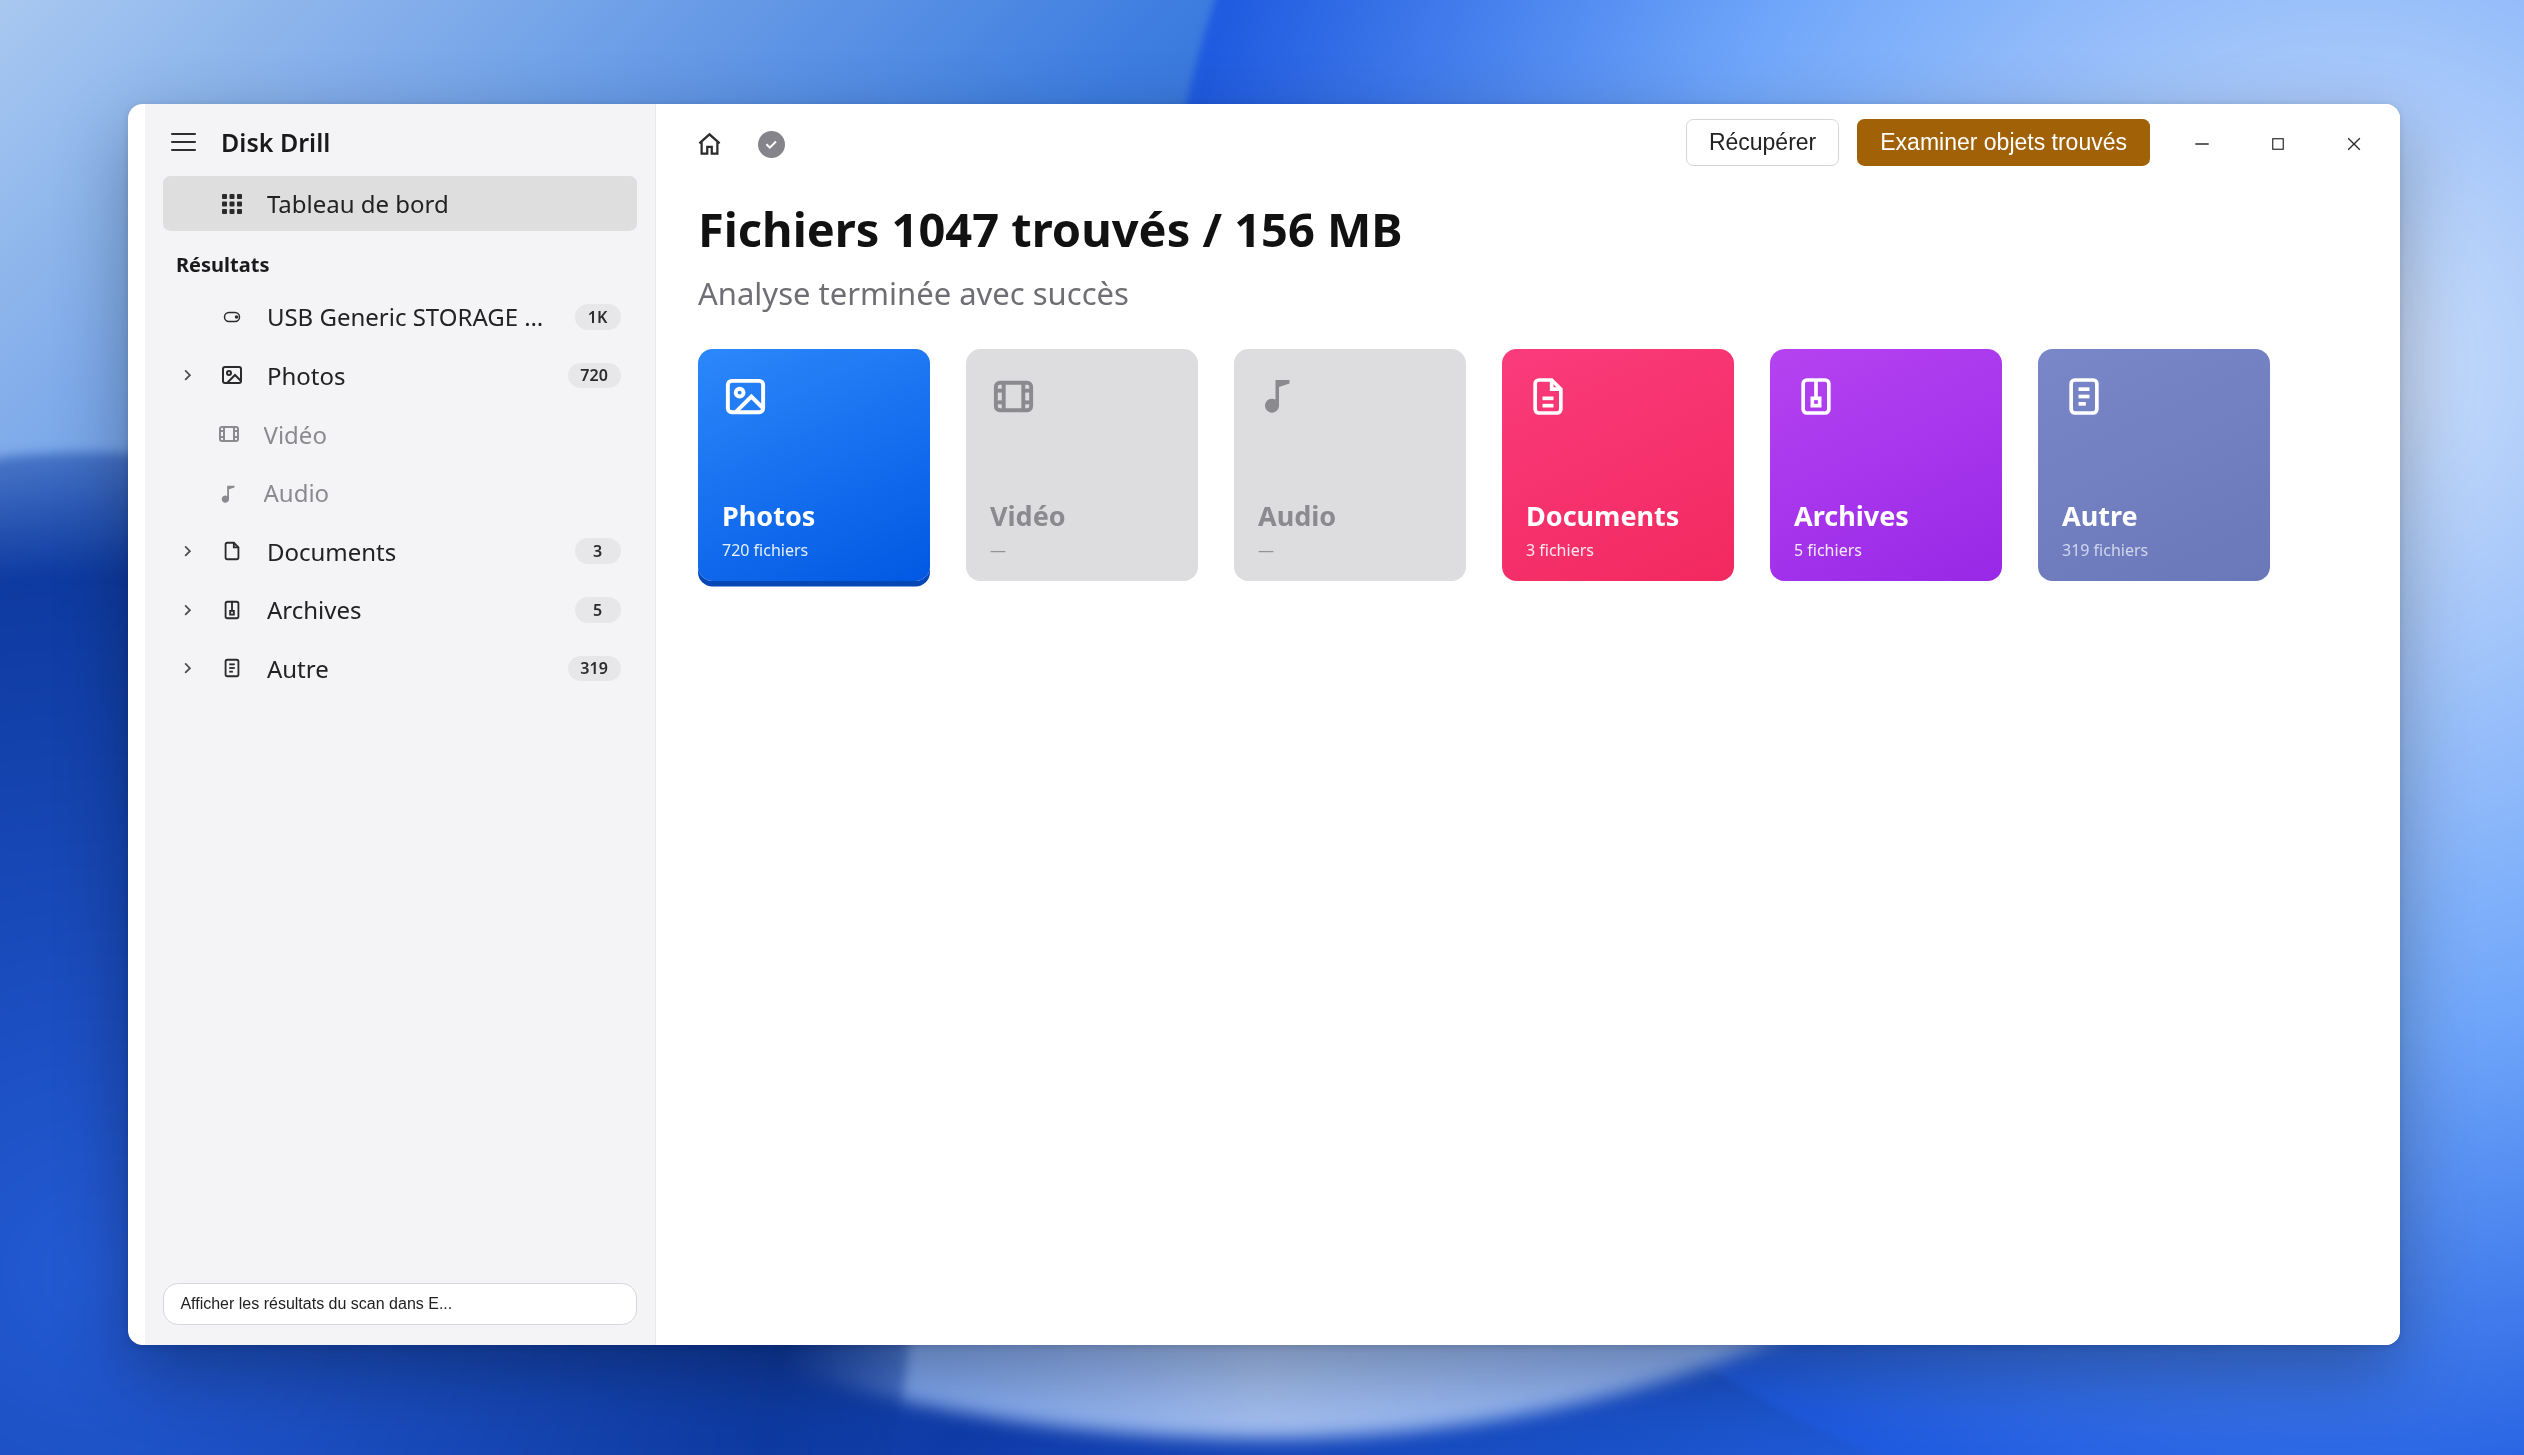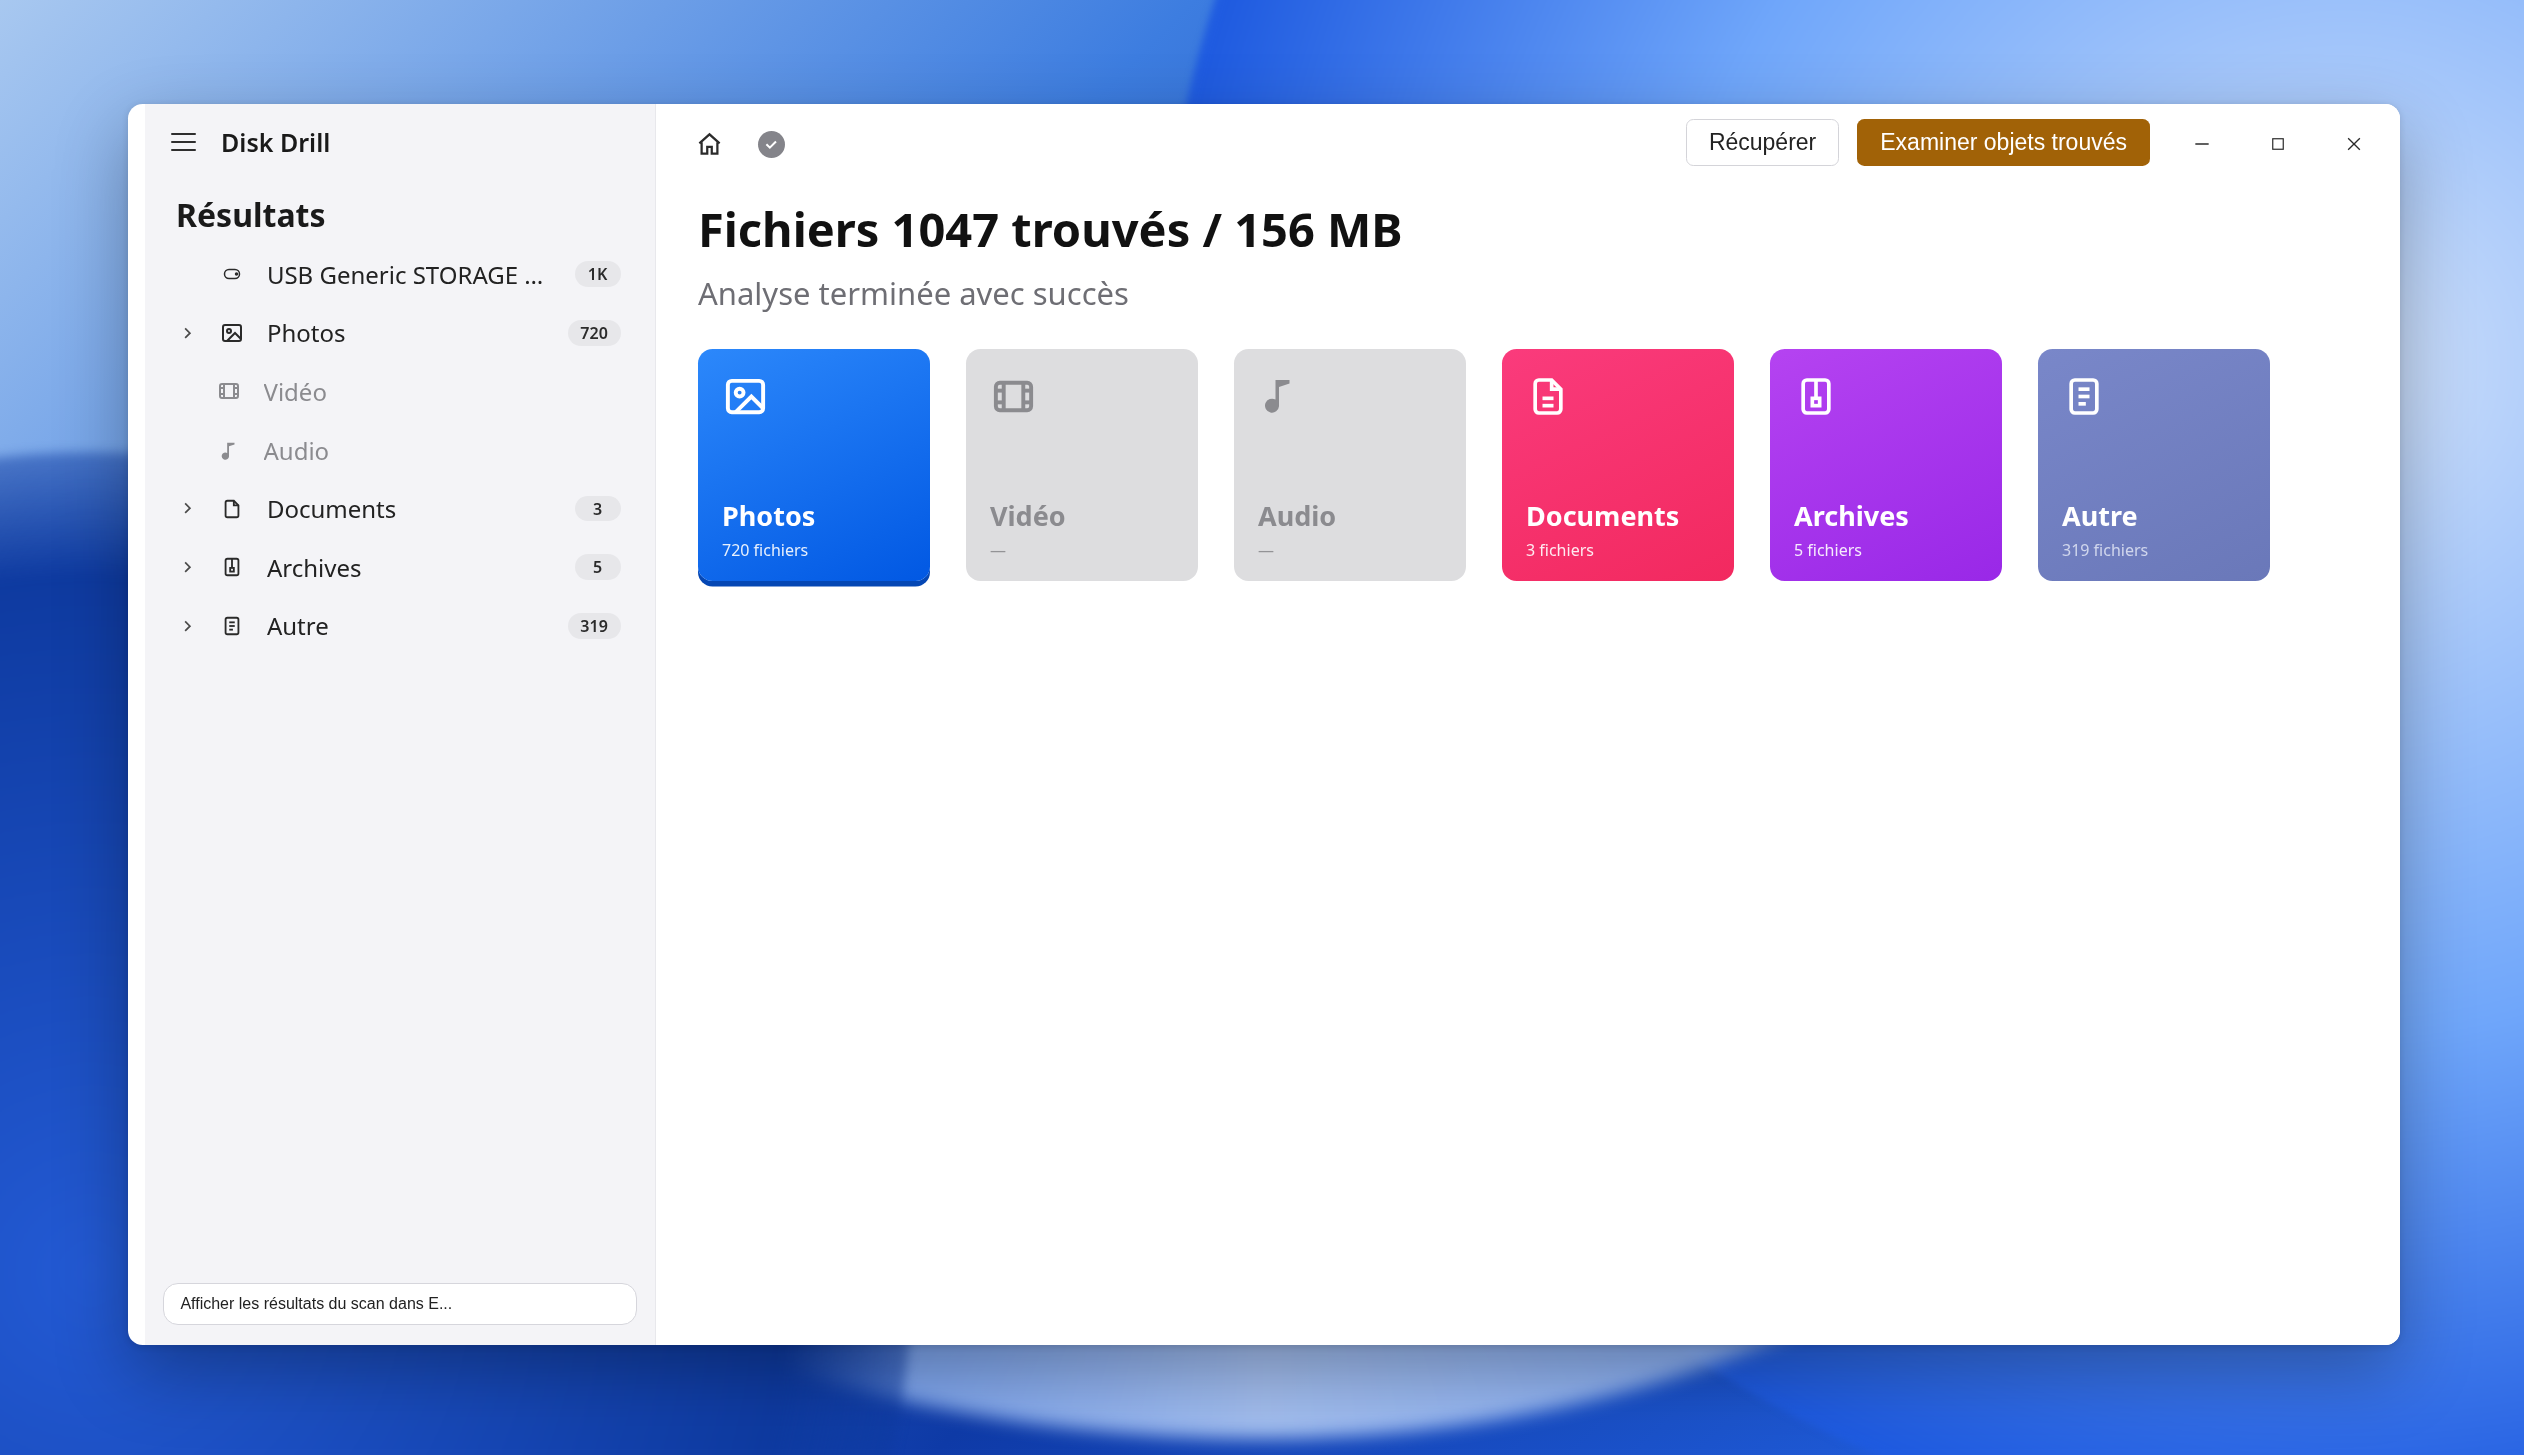--- a/index.html
+++ b/index.html
@@ -76,21 +76,21 @@
   }
   .sb-item.active { background: #dedede; }
   .sb-item .sb-icon { width: 25.5px; height: 25.5px; display: flex; align-items: center; justify-content: center; color:#2a2a2a; flex-shrink:0; }
   .sb-item .sb-icon.muted { color:#8b8b8f; }
   .sb-item .sb-label { flex: 1; white-space: nowrap; overflow: hidden; text-overflow: ellipsis; }
   .sb-item .chevron { width: 18px; display: flex; align-items: center; color: #4a4a4a; flex-shrink:0; }
   .sb-item.no-chevron .chevron { visibility: hidden; }
   .sb-item.indent { padding-left: 53px; }
 
   .sb-section-title {
-    font-size: 32px; font-weight: 700; color: #1a1a1a;
+    font-size: 20px; font-weight: 700; color: #1a1a1a;
     padding: 16.4px 31px 7.3px 31px;
   }
 
   .sb-list { display: flex; flex-direction: column; gap: 3.6px; }
 
   .count-pill {
     background: #e7e7ea; color: #2b2b2b;
     padding: 1.8px 12.8px; border-radius: 18px;
     font-size: 16px; font-weight: 600; min-width: 46px; text-align: center;
     flex-shrink:0;
@@ -169,20 +169,37 @@
     <div class="sb-header">
       <div class="hamburger">
         <span></span>
           <span></span>
           <span></span>
       </div>
       <div class="app-title">Disk Drill</div>
     </div>
 
     <div class="sb-list">
+      <div class="sb-item active no-chevron">
+        <span class="chevron"></span>
+        <span class="sb-icon">
+          <svg viewBox="0 0 24 24" width="24" height="24" fill="currentColor">
+              <rect x="2" y="2" width="5" height="5" rx="1"></rect>
+              <rect x="9.5" y="2" width="5" height="5" rx="1"></rect>
+              <rect x="17" y="2" width="5" height="5" rx="1"></rect>
+              <rect x="2" y="9.5" width="5" height="5" rx="1"></rect>
+              <rect x="9.5" y="9.5" width="5" height="5" rx="1"></rect>
+              <rect x="17" y="9.5" width="5" height="5" rx="1"></rect>
+              <rect x="2" y="17" width="5" height="5" rx="1"></rect>
+              <rect x="9.5" y="17" width="5" height="5" rx="1"></rect>
+              <rect x="17" y="17" width="5" height="5" rx="1"></rect>
+            </svg>
+        </span>
+        <span class="sb-label">Tableau de bord</span>
+      </div>
 
       <div class="sb-section-title">Résultats</div>
 
       <div class="sb-item no-chevron">
         <span class="chevron"></span>
         <span class="sb-icon">
           <svg viewBox="0 0 24 24" width="24" height="18" fill="none" stroke="currentColor" stroke-width="2">
               <rect x="2" y="6" width="20" height="12" rx="6"></rect>
               <circle cx="18" cy="12" r="1.3" fill="currentColor"></circle>
             </svg>

